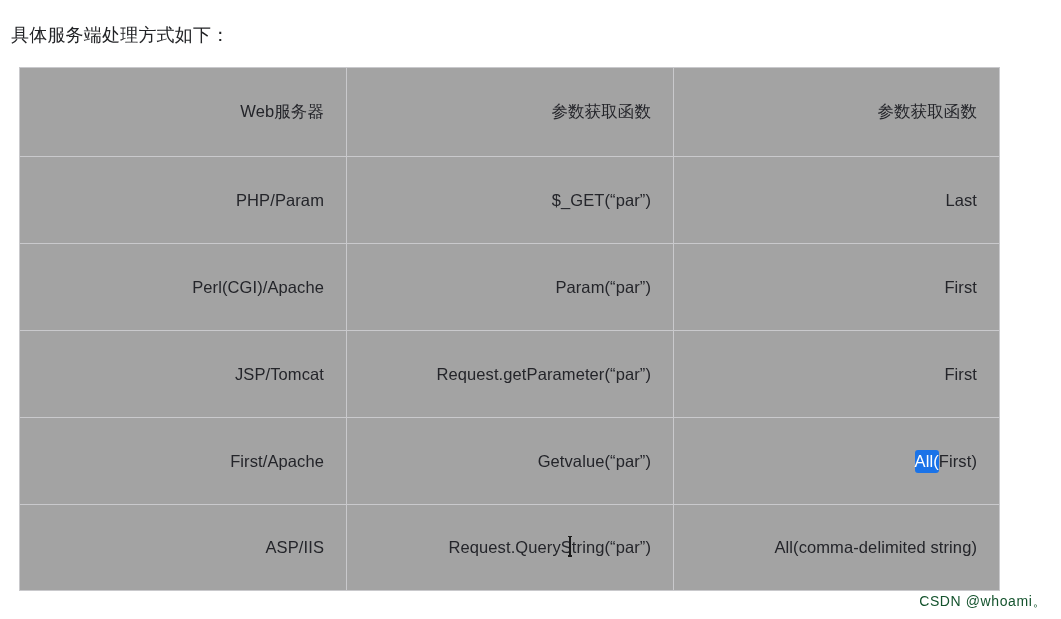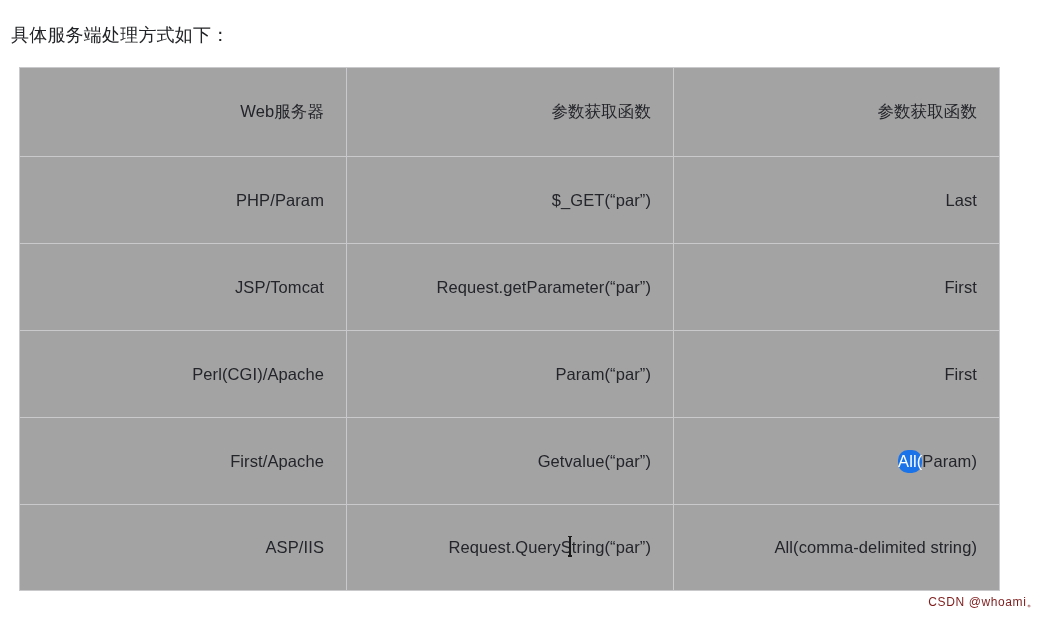--- a/index.html
+++ b/index.html
@@ -73,21 +73,21 @@
   }
 
   .cell-inner {
     display: inline;
   }
 
   .sel-highlight {
     background: #1a73e8;
     color: #ffffff;
     padding: 2px 0 3px 0;
-    border-radius: 10px;
+    border-radius: 3px;
     box-decoration-break: clone;
     -webkit-box-decoration-break: clone;
   }
 
   .caret-cursor {
     position: absolute;
     left: 568px;
     top: 534px;
     width: 3px;
     height: 26px;
@@ -107,24 +107,24 @@
     left: 0;
     width: 3.6px;
     height: 1.6px;
     background: #1b1b1b;
   }
   .caret-cursor .bar-top { top: 1.5px; }
   .caret-cursor .bar-bot { top: 21px; }
 
   .watermark {
     position: absolute;
-    right: 22px;
+    right: 14px;
     bottom: 8px;
-    font-size: 12px;
-    color: #7f1d1d;
+    font-size: 14px;
+    color: #14532d;
     letter-spacing: 0.6px;
     white-space: nowrap;
   }
 </style>
 </head>
 <body>
 
 <div class="page-intro">具体服务端处理方式如下：</div>
 
 <div class="table-wrap">
@@ -143,35 +143,35 @@
     </thead>
     <tbody>
 
       <tr>
         <td>PHP/Param</td>
         <td>$_GET(“par”)</td>
         <td><span class="cell-inner">Last</span></td>
       </tr>
 
       <tr>
+        <td>Perl(CGI)/Apache</td>
+        <td>Param(“par”)</td>
+        <td><span class="cell-inner">First</span></td>
+      </tr>
+
+      <tr>
         <td>JSP/Tomcat</td>
         <td>Request.getParameter(“par”)</td>
         <td><span class="cell-inner">First</span></td>
       </tr>
 
       <tr>
-        <td>Perl(CGI)/Apache</td>
-        <td>Param(“par”)</td>
-        <td><span class="cell-inner">First</span></td>
-      </tr>
-
-      <tr>
         <td>First/Apache</td>
         <td>Getvalue(“par”)</td>
-        <td><span class="sel-highlight">All(</span><span class="cell-inner">Param)</span></td>
+        <td><span class="sel-highlight">All(</span><span class="cell-inner">First)</span></td>
       </tr>
 
       <tr>
         <td>ASP/IIS</td>
         <td>Request.QueryString(“par”)</td>
         <td><span class="cell-inner">All(comma-delimited string)</span></td>
       </tr>
 
     </tbody>
   </table>

